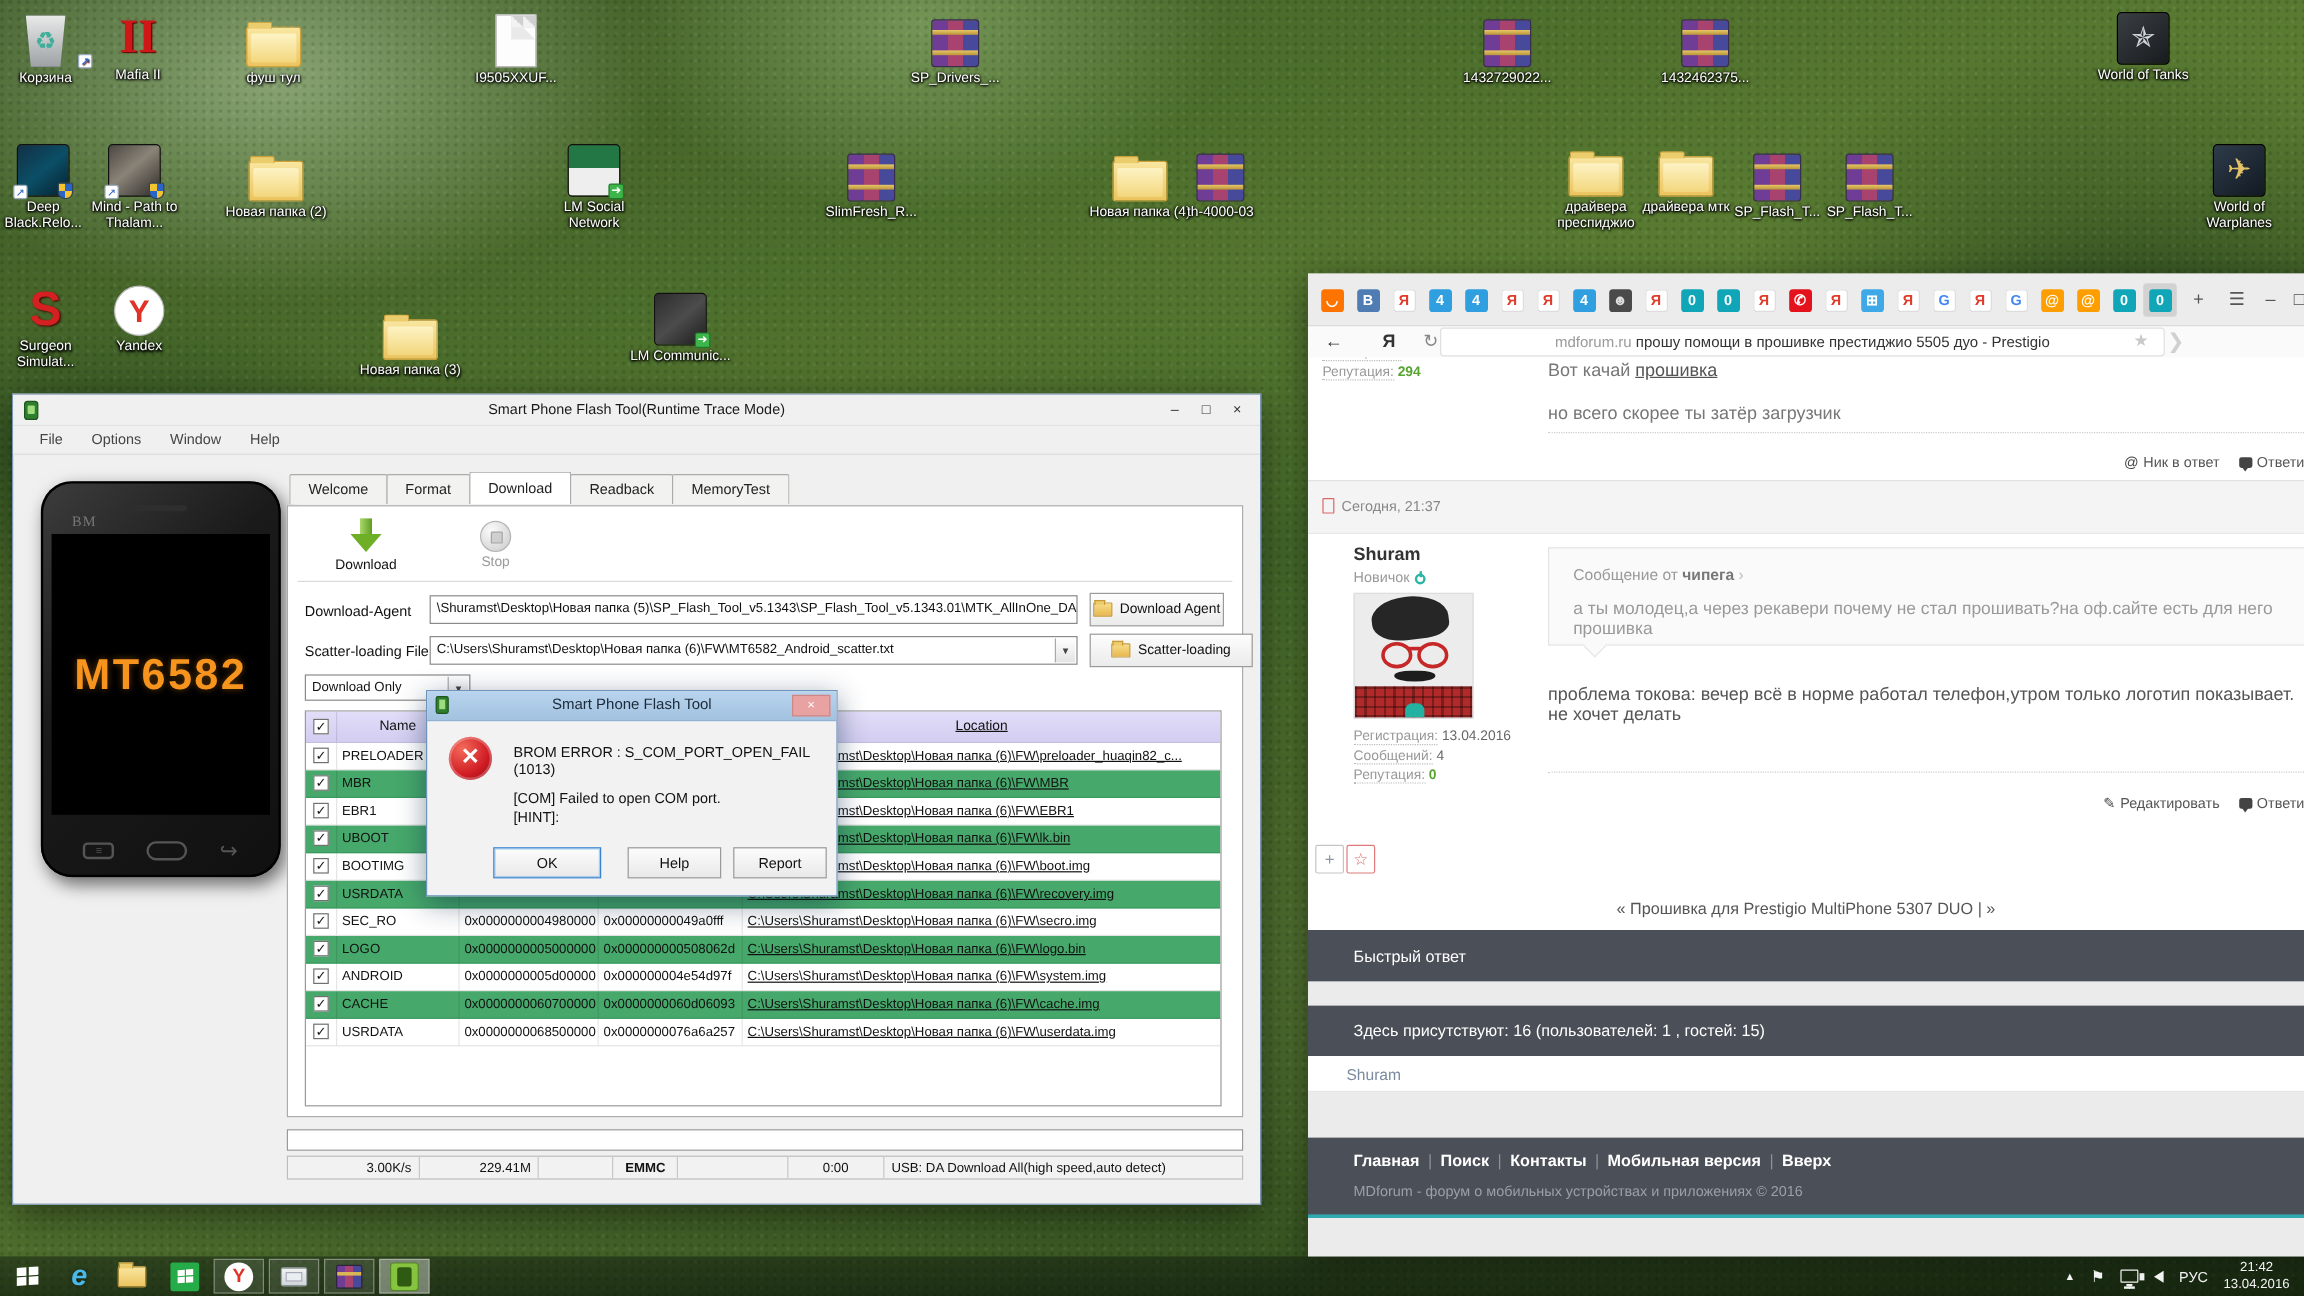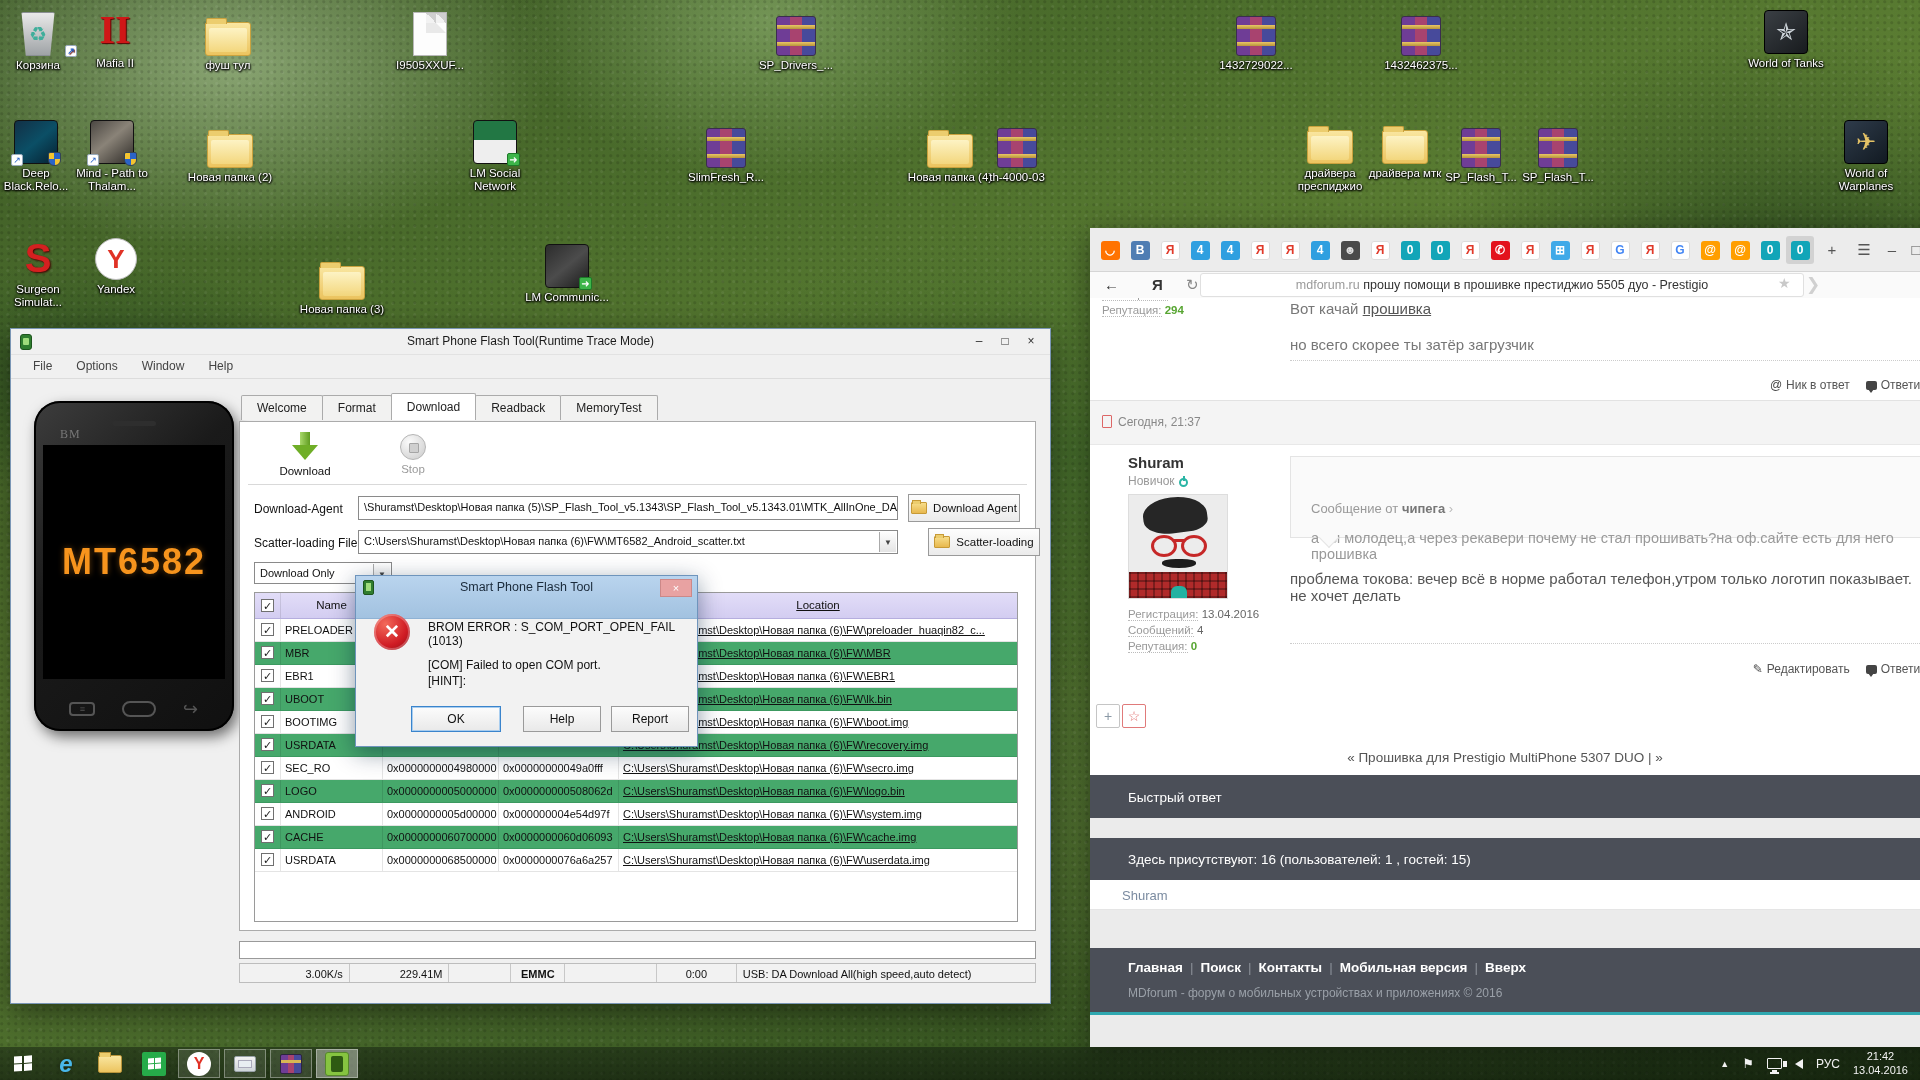--- a/index.html
+++ b/index.html
@@ -93,21 +93,21 @@
   .tc{font-size:11px;color:#111;padding:5px 4px 0 4px;white-space:nowrap;overflow:hidden;border-right:1px solid rgba(0,0,0,.10);}
   .trow.head .tc{text-align:center;padding-top:6px;font-size:11.5px;}
   .tc.c0{width:26px;text-align:center;padding-top:4px;}
   .tc.c1{width:102px;}.tc.c2{width:116px;}.tc.c3{width:120px;}.tc.c4{width:398px;border-right:none;text-decoration:underline;}
   .cbx{display:inline-block;width:13px;height:13px;background:#fff;border:1px solid #707070;color:#1a1a1a;font-size:11px;line-height:12px;}
   .ft-progress{position:absolute;left:228px;top:612px;width:797px;height:18px;background:#fff;border:1px solid #9a9a9a;}
   .ft-status{position:absolute;left:228px;top:634px;width:797px;height:20px;background:#f2f2f2;border:1px solid #bdbdbd;display:flex;}
   .sc{font-size:11px;color:#111;border-right:1px solid #c8c8c8;padding:4px 6px 0 6px;white-space:nowrap;overflow:hidden;}
   
   #dlg{position:absolute;left:355px;top:575px;width:343px;height:172px;background:#f2f2f2;border:1px solid #6e94bc;box-shadow:0 6px 22px rgba(0,30,60,.45);z-index:20;}
-  .dlg-t{position:relative;height:43px;background:linear-gradient(#b9d4ee,#a2c2e0);border-bottom:1px solid #8fb2d4;}
+  .dlg-t{position:relative;height:25px;background:linear-gradient(#b9d4ee,#a2c2e0);border-bottom:1px solid #8fb2d4;}
   .dlg-t .tlogo{position:absolute;left:7px;top:4px;width:11px;height:15px;background:#2f7d2f;border-radius:2px;border:1px solid #1d551d;}
   .dlg-t .tlogo:after{content:"";position:absolute;left:2px;top:2px;right:2px;bottom:3px;background:#9fdc7c;}
   .dlg-t .cap{position:absolute;left:0;right:0;top:4px;text-align:center;font-size:12.5px;color:#1a2a3a;}
   .dlg-x{position:absolute;right:5px;top:3px;width:32px;height:18px;background:#e8a2a2;border:1px solid #c88;color:#fff;font-size:11px;line-height:16px;text-align:center;cursor:pointer;}
   .err-ic{position:absolute;left:18px;top:38px;width:36px;height:36px;border-radius:50%;background:radial-gradient(circle at 32% 28%,#f36a5a,#d01c24 60%,#8f0b12);box-shadow:inset 0 0 0 2px rgba(255,255,255,.25);color:#fff;font-weight:bold;font-size:19px;text-align:center;line-height:35px;}
   .err-main{position:absolute;left:72px;top:44px;font-size:12px;color:#111;}
   .err-l1{position:absolute;left:72px;top:82px;font-size:12px;color:#111;}
   .err-l2{position:absolute;left:72px;top:98px;font-size:12px;color:#111;}
   .dlg-btn{position:absolute;top:130px;height:26px;background:linear-gradient(#fcfcfc,#e9e9e9);border:1px solid #9a9a9a;font-size:12px;color:#111;text-align:center;line-height:24px;cursor:pointer;}
   .dlg-btn.def{border:1px solid #3a84cc;box-shadow:0 0 0 1px #a8cdef inset;}
@@ -145,21 +145,21 @@
   .av-hair{position:absolute;left:14px;top:2px;width:64px;height:36px;background:#262626;border-radius:60% 70% 40% 55%;transform:rotate(-7deg);}
   .av-glasses{position:absolute;left:22px;top:40px;width:56px;height:18px;}
   .av-glasses:before,.av-glasses:after{content:"";position:absolute;top:0;width:20px;height:16px;border:3px solid #c62828;border-radius:50%;}
   .av-glasses:before{left:0;} .av-glasses:after{right:0;}
   .av-bridge{position:absolute;left:44px;top:44px;width:12px;height:3px;background:#c62828;}
   .av-mus{position:absolute;left:33px;top:64px;width:34px;height:9px;background:#1d1d1d;border-radius:45% 45% 55% 55%;}
   .av-shirt{position:absolute;left:0;right:0;bottom:0;height:26px;background:#b02a2a;
     background-image:repeating-linear-gradient(0deg,rgba(0,0,0,.3) 0 2px,transparent 2px 8px),repeating-linear-gradient(90deg,rgba(0,0,0,.3) 0 2px,transparent 2px 8px);}
   .av-tee{position:absolute;left:42px;bottom:0;width:16px;height:12px;background:#23b2a2;border-radius:6px 6px 0 0;}
   .quote{position:absolute;background:#fafafa;border:1px solid #e4e4e4;}
-  .q-head{color:#999;font-size:13px;margin-top:30px;}
+  .q-head{color:#999;font-size:13px;}
   .q-head b{color:#777;}
   .q-tail{position:absolute;width:14px;height:14px;background:#fafafa;border-right:1px solid #e4e4e4;border-bottom:1px solid #e4e4e4;transform:rotate(45deg);}
   .sq-btn{position:absolute;width:24px;height:24px;border-radius:2px;background:#fff;text-align:center;line-height:22px;font-size:14px;cursor:pointer;}
   .sq-btn.plus{border:1px solid #c5c5c5;color:#8a98a5;}
   .sq-btn.star{border:1px solid #e07a7a;color:#e07070;}
   .navline{position:absolute;left:0;right:20px;text-align:center;color:#555;font-size:13.5px;}
   .darkbar{position:absolute;left:0;right:0;background:#4b4f58;color:#fff;}
   .darkbar .t{position:absolute;left:38px;top:50%;transform:translateY(-50%);font-size:13.5px;}
   .graybar{position:absolute;left:0;right:0;background:#ebebeb;}
   .whiterow{position:absolute;left:0;right:0;background:#fff;border-bottom:1px solid #e5e5e5;}
@@ -414,21 +414,21 @@
       <div class="ft-btn" style="left:668px;top:72px;width:112px">
         <span class="mini-folder"></span>
         <span>Download Agent</span>
       </div>
 
       <span class="frow-label" style="left:14px;top:114px">Scatter-loading File</span>
       <div class="ft-input" style="left:118px;top:108px;width:540px">
         <span>C:\Users\Shuramst\Desktop\Новая папка (6)\FW\MT6582_Android_scatter.txt</span>
         <span class="combo-arrow">▼</span>
       </div>
-      <div class="ft-btn" style="left:688px;top:106px;width:112px">
+      <div class="ft-btn" style="left:668px;top:106px;width:136px">
         <span class="mini-folder"></span>
         <span>Scatter-loading</span>
       </div>
 
       <div class="ft-input" style="left:14px;top:140px;width:138px;height:22px">
         <span>Download Only</span>
         <span class="combo-arrow">▼</span>
       </div>
 
       <div class="ft-table" id="ft-table">

